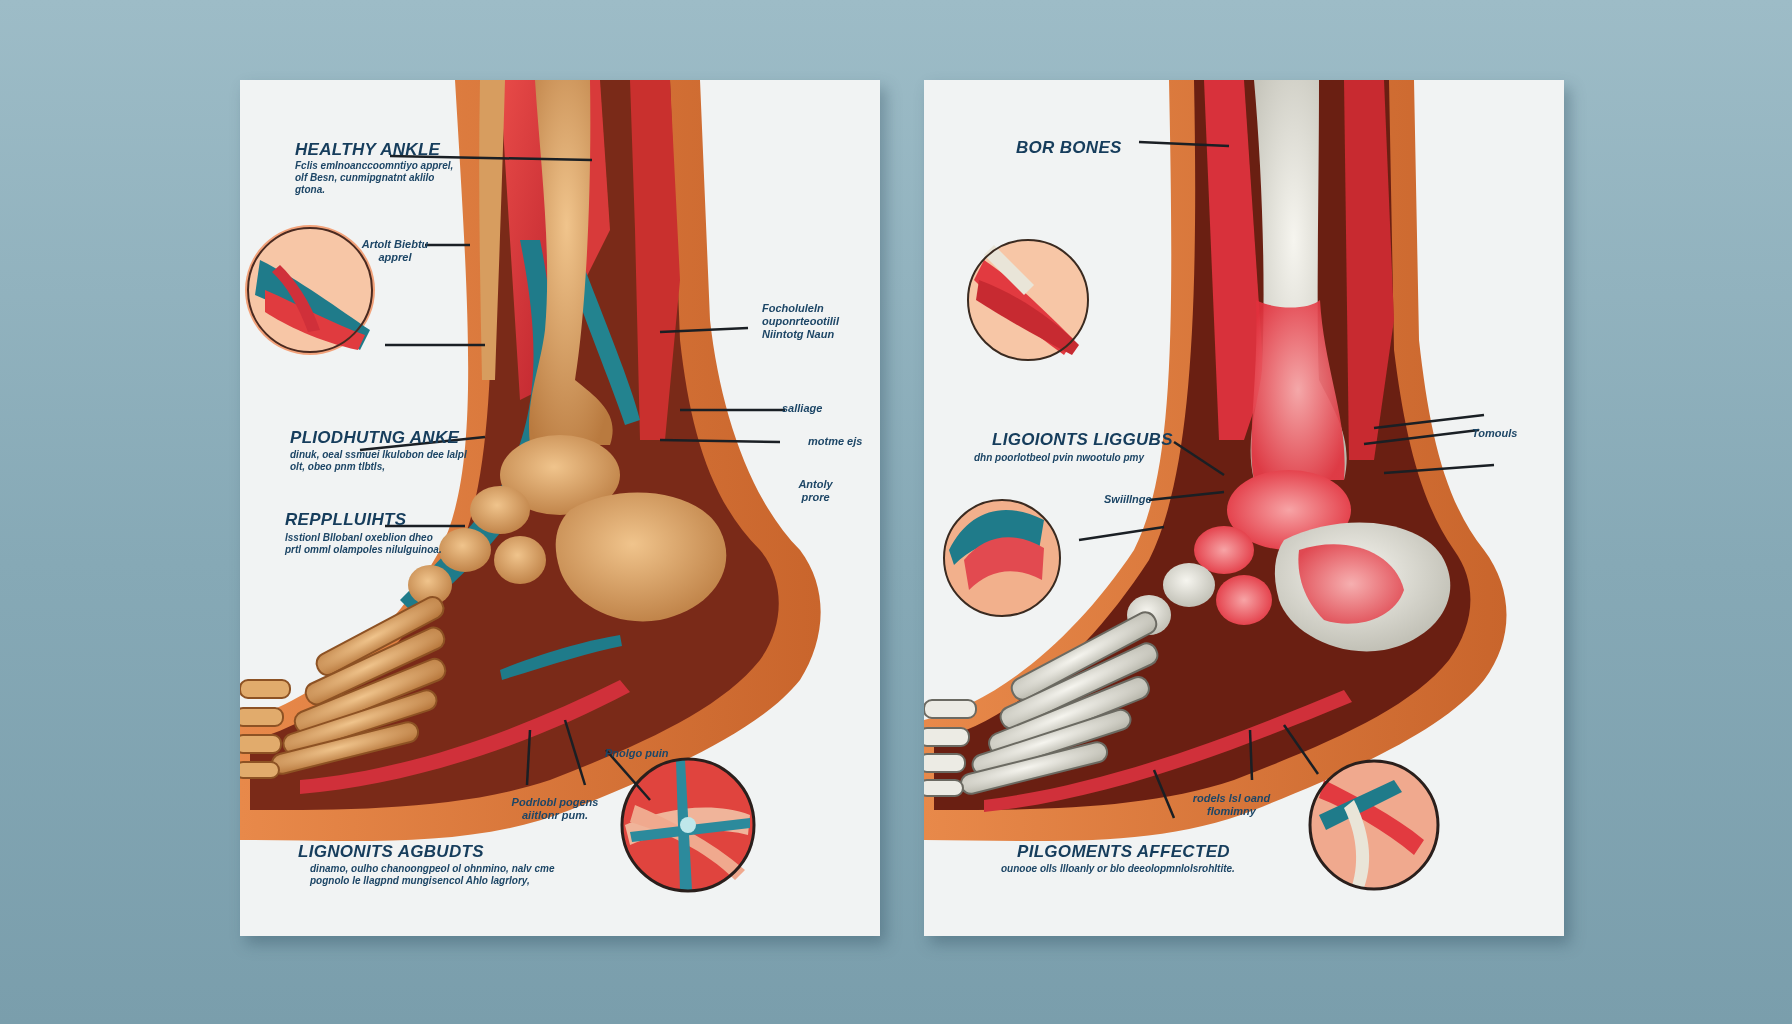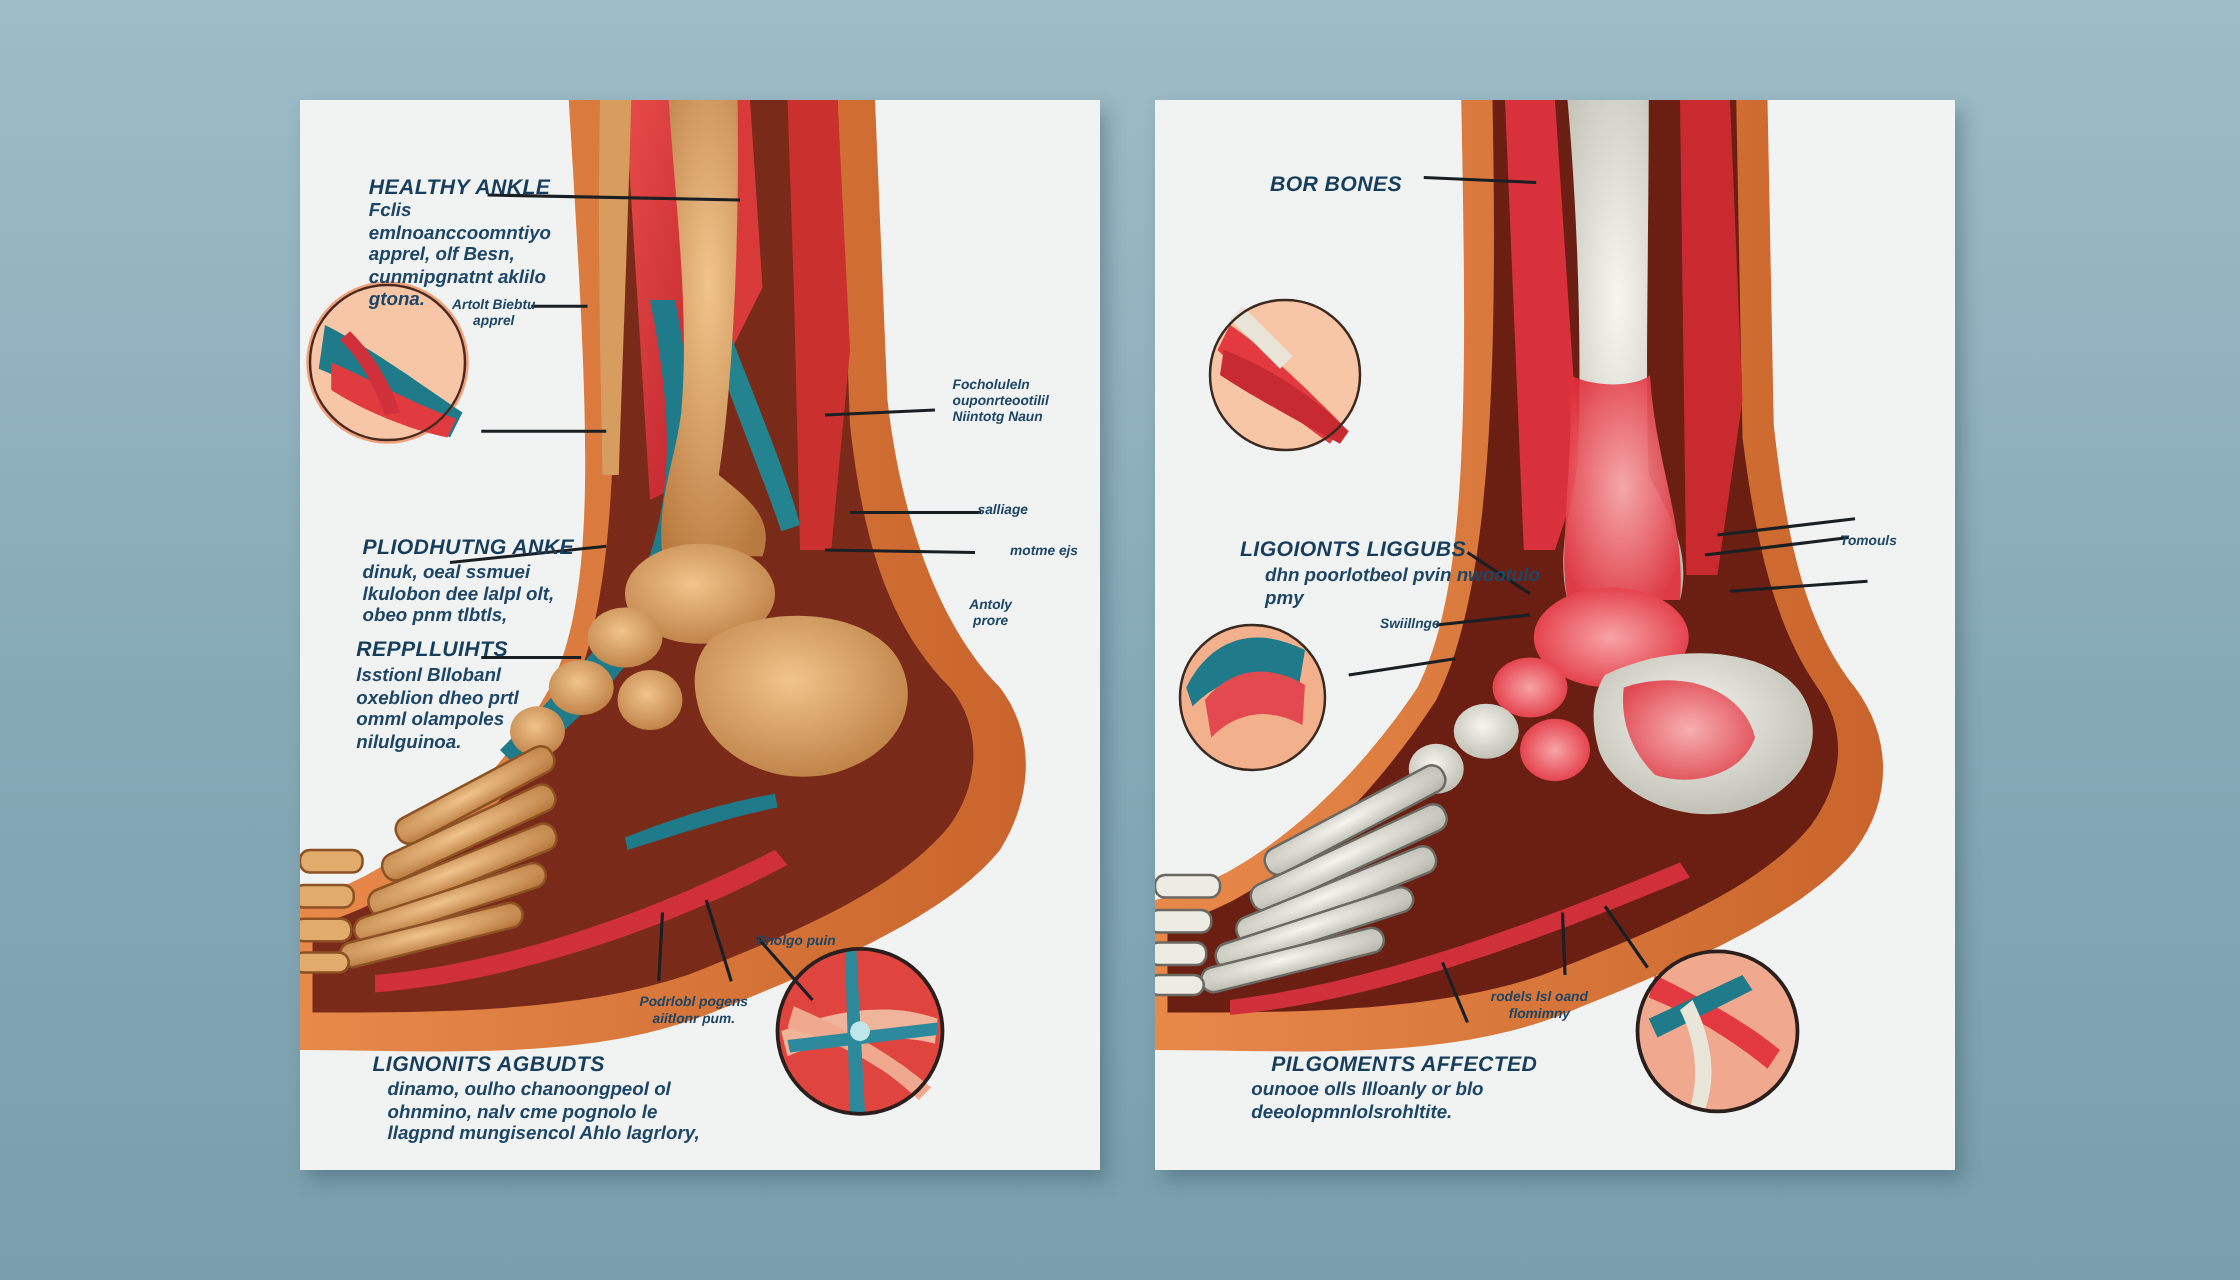--- a/index.html
+++ b/index.html
@@ -1,21 +1,21 @@
 <!DOCTYPE html>
 <html><head>
 <meta charset="utf-8">
 <style>
   html,body{margin:0;padding:0;}
   body{width:1792px;height:1024px;overflow:hidden;background:linear-gradient(180deg,#9dbcc7 0%,#86a9b6 55%,#7a9eac 100%);font-family:"Liberation Sans",sans-serif;position:relative;}
   .panel{position:absolute;background:#f1f3f3;box-shadow:6px 8px 14px rgba(40,70,85,.35);overflow:hidden;}
   .panel svg{position:absolute;left:0;top:0;}
   .lbl{position:absolute;color:#163d5c;font-family:"Liberation Sans",sans-serif;line-height:1.18;font-style:italic;}
   .title{font-weight:bold;font-size:17px;letter-spacing:.3px;}
-  .body{font-size:15px;font-weight:bold;color:#1d4666;}
+  .body{font-size:10px;font-weight:bold;color:#1d4666;}
   .small{font-size:11px;font-weight:bold;color:#1d4666;}
   .center{text-align:center;}
 </style>
 </head>
 <body>
 
 <div class="panel" style="left:240px;top:80px;width:640px;height:856px;">
   <svg width="640" height="856" viewBox="0 0 640 856">
     <defs>
       <radialGradient id="boneA" cx="45%" cy="40%" r="70%">
@@ -106,21 +106,21 @@
   <div class="lbl title" style="left:55px;top:60px;">HEALTHY ANKLE</div>
   <div class="lbl body" style="left:55px;top:80px;width:165px;">Fclis emlnoanccoomntiyo apprel, olf Besn, cunmipgnatnt aklilo gtona.</div>
   <div class="lbl small center" style="left:120px;top:158px;width:70px;">Artolt Biebtu apprel</div>
   <div class="lbl title" style="left:50px;top:348px;">PLIODHUTNG ANKE</div>
   <div class="lbl body" style="left:50px;top:369px;width:185px;">dinuk, oeal ssmuei lkulobon dee lalpl olt, obeo pnm tlbtls,</div>
   <div class="lbl title" style="left:45px;top:430px;">REPPLLUIHTS</div>
   <div class="lbl body" style="left:45px;top:452px;width:160px;">lsstionl Bllobanl oxeblion dheo prtl omml olampoles nilulguinoa.</div>
   <div class="lbl small" style="left:522px;top:222px;width:100px;">Focholuleln ouponrteootilil Niintotg Naun</div>
   <div class="lbl small" style="left:542px;top:322px;">salliage</div>
   <div class="lbl small" style="left:568px;top:355px;">motme ejs</div>
-  <div class="lbl small center" style="left:530px;top:398px;width:45px;">Antoly prore</div>
+  <div class="lbl small center" style="left:553px;top:398px;width:45px;">Antoly prore</div>
   <div class="lbl small center" style="left:265px;top:716px;width:100px;">Podrlobl pogens aiitlonr pum.</div>
   <div class="lbl small" style="left:365px;top:667px;">Pnolgo puin</div>
   <div class="lbl title" style="left:58px;top:762px;text-align:right;">LIGNONITS AGBUDTS</div>
   <div class="lbl body" style="left:70px;top:783px;width:270px;">dinamo, oulho chanoongpeol ol ohnmino, nalv cme pognolo le llagpnd mungisencol Ahlo lagrlory,</div>
 </div>
 
 <div class="panel" style="left:924px;top:80px;width:640px;height:856px;">
   <svg width="640" height="856" viewBox="0 0 640 856">
     <defs>
       <radialGradient id="boneB" cx="45%" cy="40%" r="70%">
@@ -195,19 +195,19 @@
       <line x1="440" y1="364" x2="555" y2="350"></line>
       <line x1="460" y1="393" x2="570" y2="385"></line>
       <line x1="326" y1="650" x2="328" y2="700"></line>
       <line x1="230" y1="690" x2="250" y2="738"></line>
       <line x1="394" y1="694" x2="360" y2="645"></line>
     </g>
   </svg>
 
   <div class="lbl title" style="left:92px;top:58px;">BOR BONES</div>
   <div class="lbl title" style="left:68px;top:350px;">LIGOIONTS LIGGUBS</div>
-  <div class="lbl body" style="left:50px;top:372px;width:230px;margin-left:38px;">dhn poorlotbeol pvin nwootulo pmy</div>
+  <div class="lbl body" style="left:50px;top:372px;width:230px;">dhn poorlotbeol pvin nwootulo pmy</div>
   <div class="lbl small" style="left:180px;top:413px;">Swiillnge</div>
   <div class="lbl small" style="left:548px;top:347px;">Tomouls</div>
   <div class="lbl small center" style="left:260px;top:712px;width:95px;">rodels lsl oand flomimny</div>
   <div class="lbl title" style="left:93px;top:762px;">PILGOMENTS AFFECTED</div>
   <div class="lbl body" style="left:77px;top:783px;width:320px;">ounooe olls llloanly or blo deeolopmnlolsrohltite.</div>
 </div>
 
 </body></html>

